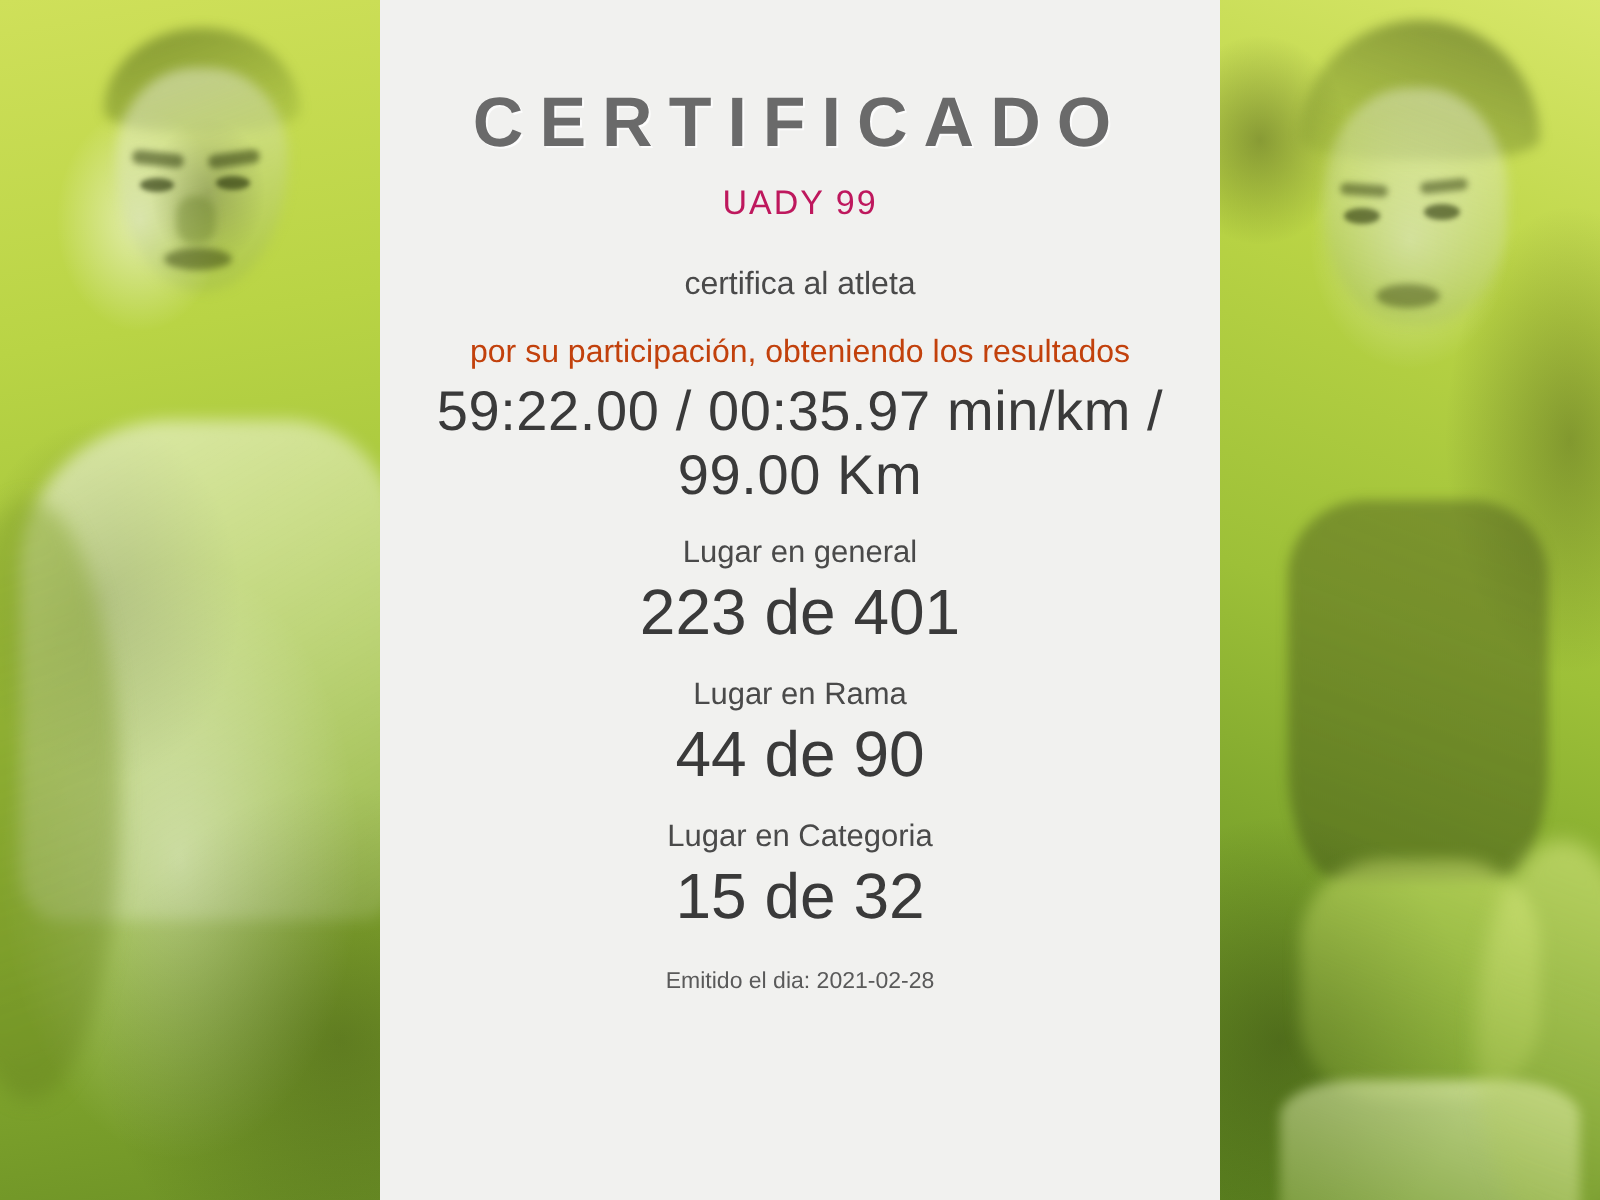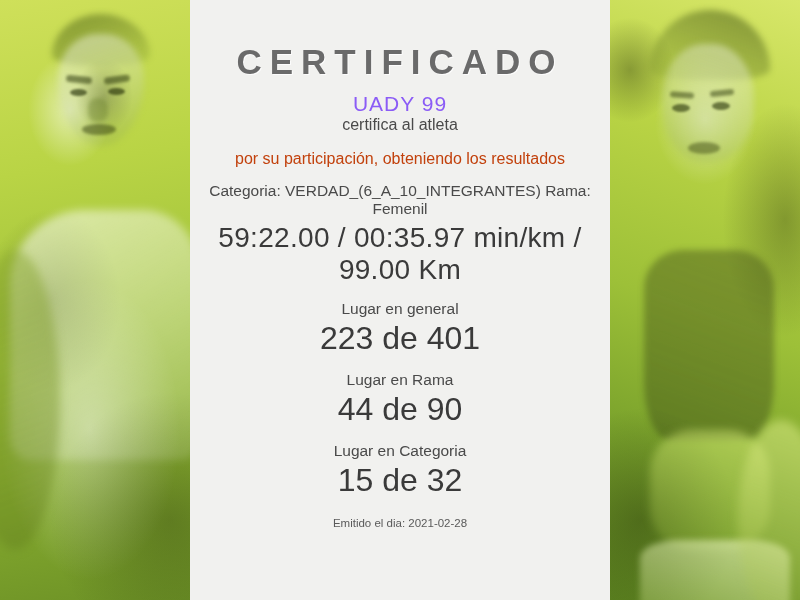--- a/index.html
+++ b/index.html
@@ -235,26 +235,27 @@
     margin-top: 42px;
     font-size: 35px;
     font-weight: bold;
     letter-spacing: 8px;
     color: #6a6a6a;
     text-shadow: 1px 1px 0 rgba(255,255,255,0.8);
   }
 
   .event {
     margin-top: 10px;
-    font-size: 21px;
+    font-size: 17px;
     letter-spacing: 1px;
-    color: #8b5cf6;
+    color: #be185d;
   }
 
   .certifies {
+    margin-top: 22px;
     font-size: 16px;
     color: #4a4a4a;
   }
 
   .athlete {
     margin-top: 10px;
     font-size: 25px;
     color: #3f3f3f;
     letter-spacing: 0.4px;
   }
@@ -338,21 +339,20 @@
 
   <div class="content">
 
     <div class="title">CERTIFICADO</div>
     <div class="event">UADY 99</div>
 
     <div class="certifies">certifica al atleta</div>
 
     <div class="participation">por su participación, obteniendo los resultados</div>
 
-    <div class="category-line">Categoria: VERDAD_(6_A_10_INTEGRANTES) Rama: Femenil</div>
 
     <div class="metric-big">59:22.00 / 00:35.97 min/km / 99.00 Km</div>
 
     <div class="rank-label">Lugar en general</div>
     <div class="rank-value">223 de 401</div>
 
     <div class="rank-label">Lugar en Rama</div>
     <div class="rank-value">44 de 90</div>
 
     <div class="rank-label">Lugar en Categoria</div>

